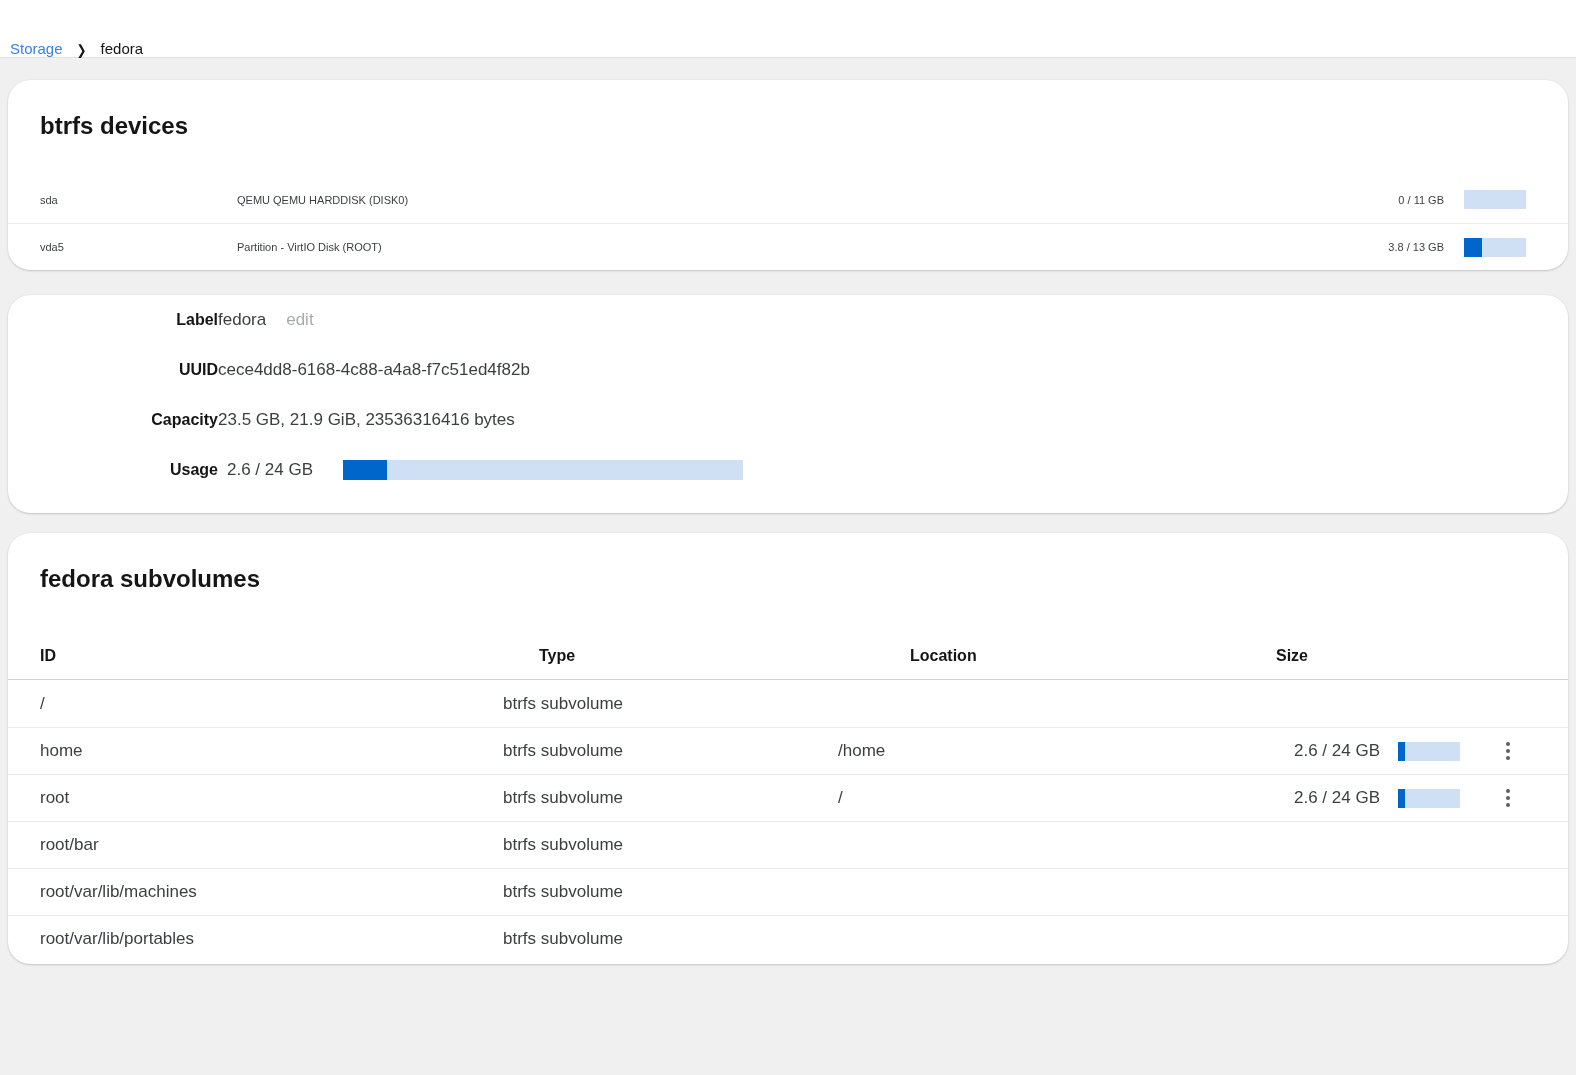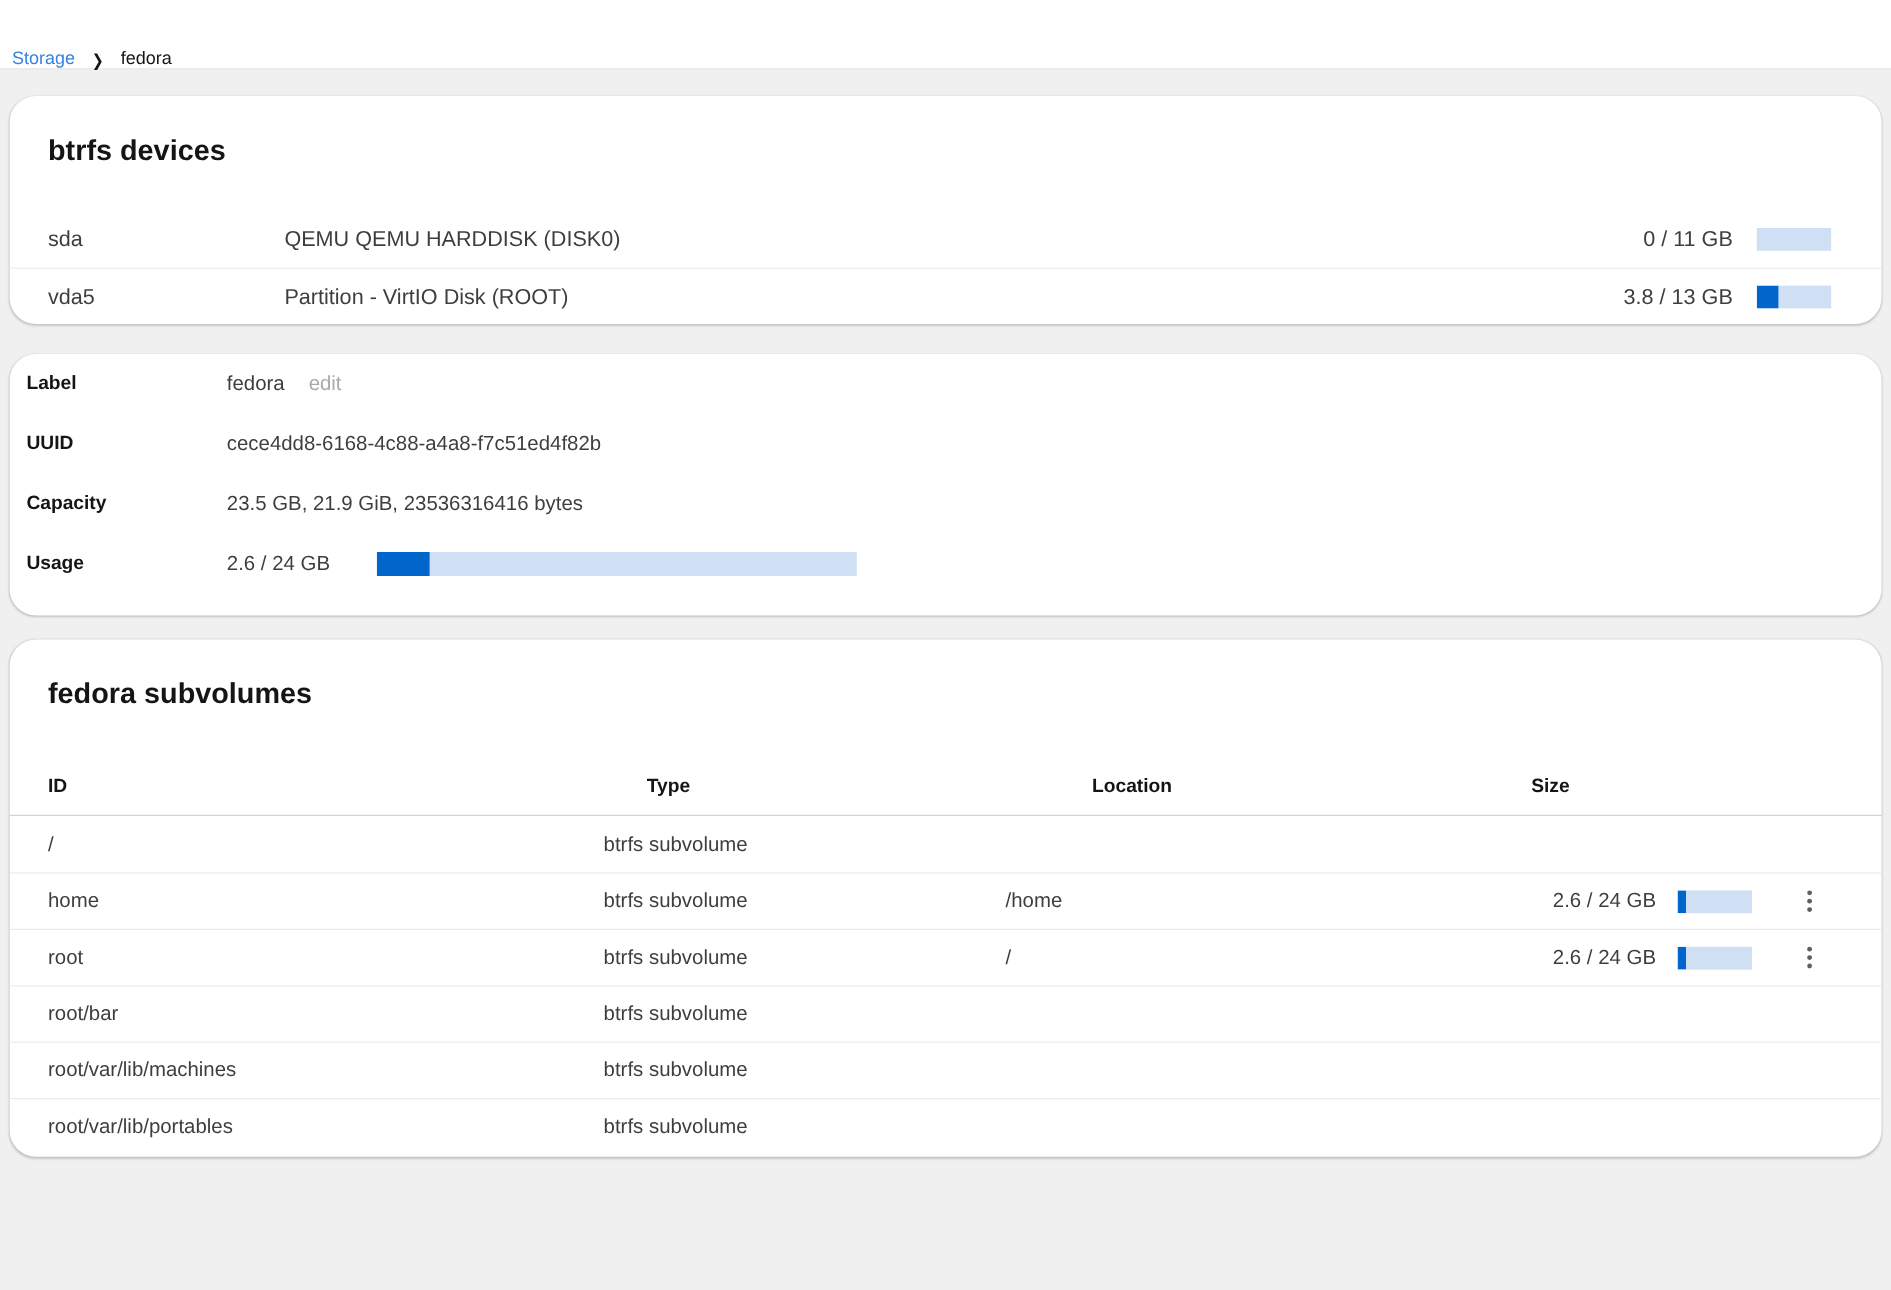--- a/index.html
+++ b/index.html
@@ -52,21 +52,21 @@
 
   
   .card-devices { margin-top: 22px; }
   .devices-list { margin-top: 34px; }
   .device-row {
     display: grid;
     grid-template-columns: 197px 1fr auto 62px;
     align-items: center;
     height: 47px;
     padding: 0 42px 0 32px;
-    font-size: 18px;
+    font-size: 11px;
     color: #3c3f42;
   }
   .device-row + .device-row { border-top: 1px solid #ebebeb; }
   .device-size { text-align: right; padding-right: 20px; color: #3c3f42; }
 
   
   .bar {
     background: #cfe0f4;
     height: 19px;
     position: relative;
@@ -81,21 +81,22 @@
   .bar-lg { width: 400px; height: 20px; }
 
   
   .card-volume { margin-top: 21px; padding-bottom: 18px; }
   .desc-list { margin-top: 25px; }
   .desc-row {
     display: grid;
     grid-template-columns: 167px 1fr;
     align-items: center;
     min-height: 50px;
-    padding: 0 14px;
+    padding: 0 43px;
+    text-align: right;
   }
   .desc-term { font-weight: bold; font-size: 16px; color: #151515; }
   .desc-value { font-size: 17px; color: #3c3f42; display: flex; align-items: center; }
   .edit-link {
     color: #a8aaad;
     font-size: 17px;
     margin-left: 20px;
     text-decoration: none;
     cursor: pointer;
   }

